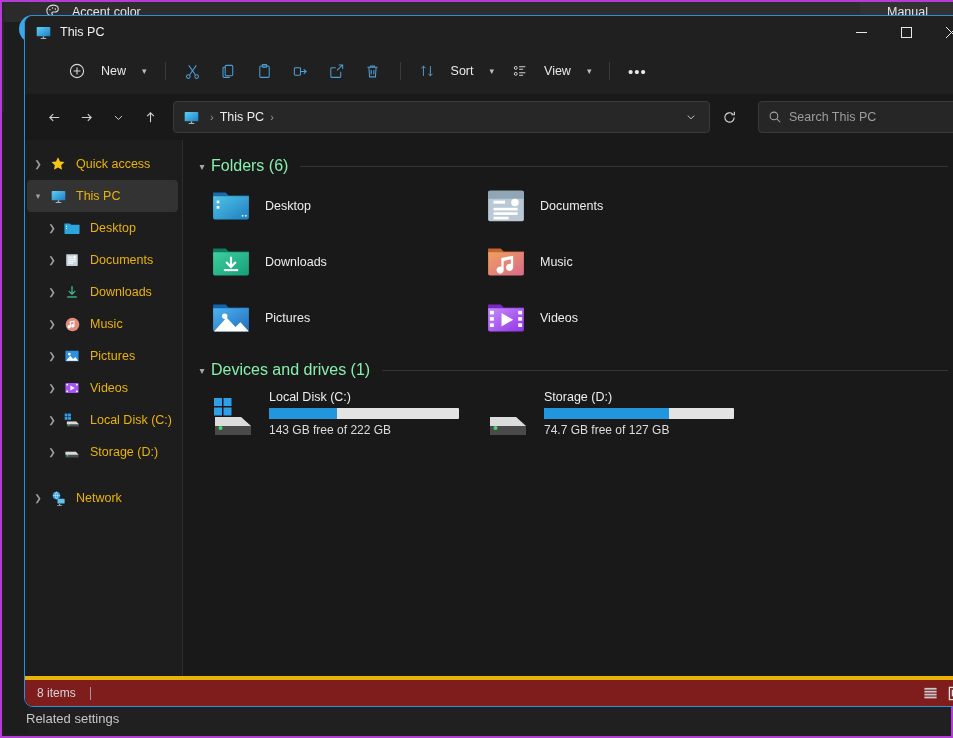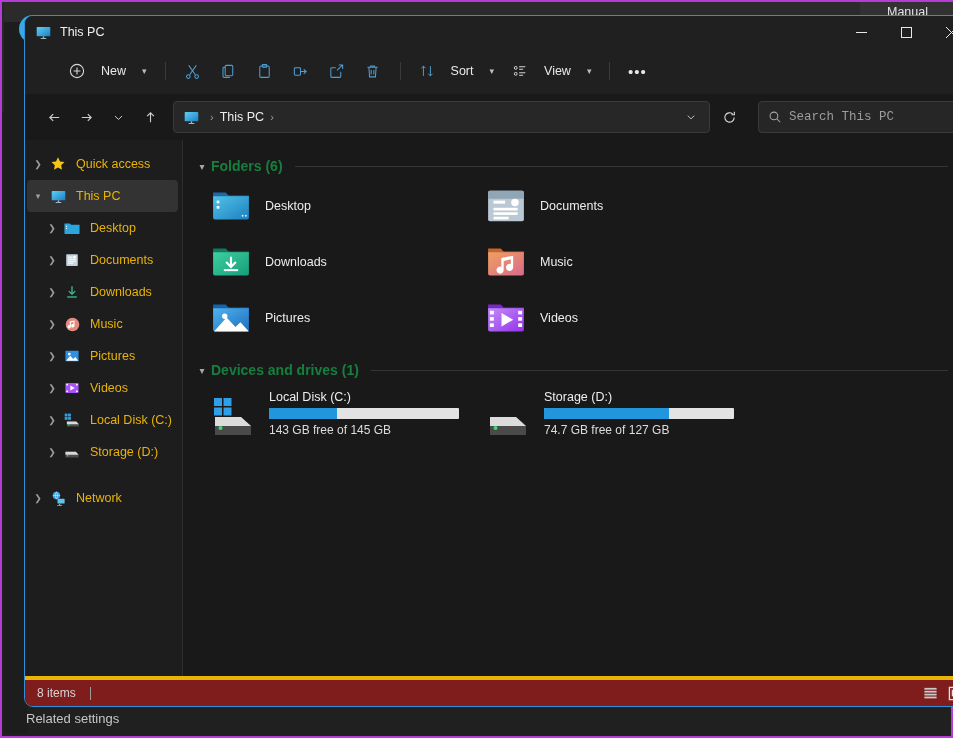--- a/index.html
+++ b/index.html
@@ -162,21 +162,21 @@
   #searchbox {
     width: 202px; height: 32px; margin-left: 12px;
     background: #262626;
     border: 1px solid #3a3a3a; border-radius: 4px;
     display: flex; align-items: center; gap: 7px;
     padding: 0 9px;
   }
   #search-input {
     background: transparent; border: none; outline: none;
     color: #e5e5e5; font-size: 12.5px; width: 100%;
-    font-family: Liberation Mono, monospace;
+    font-family: Liberation Sans, sans-serif;
   }
   #search-input::placeholder { color: #9d9d9d; }
 
   
   #body-split { flex: 1; display: flex; min-height: 0; }
 
   
   #sidebar {
     width: 158px; flex: 0 0 158px;
     background: #1d1d1d;
@@ -203,21 +203,21 @@
   .depth1 { padding-left: 14px; }
   .nav-gap { height: 14px; }
 
   
   #content { flex: 1; overflow: hidden; padding: 14px 0 0 10px; position: relative; }
   .group-header {
     display: flex; align-items: center;
     height: 24px; margin-bottom: 6px;
   }
   .gh-arrow { color: #a6a6a6; font-size: 10px; width: 18px; text-align: center; }
-  .gh-text { font-size: 14px; color: #15803d; white-space: nowrap; font-weight: bold; }
+  .gh-text { font-size: 16px; color: #86efac; white-space: nowrap; }
   .gh-rule { flex: 1; height: 1px; background: #353535; margin-left: 12px; margin-right: 26px; }
 
   #folder-grid {
     display: grid;
     grid-template-columns: 275px 275px;
     row-gap: 12px;
     padding-left: 12px;
   }
   .folder-item {
     display: flex; align-items: center; gap: 14px;
@@ -265,20 +265,31 @@
     margin-left: 3px;
   }
 </style>
 </head>
 <body>
 
 <div id="settings-bg">
   <div id="settings-topstrip"></div>
   <div id="bg-left-panel"></div>
 
+  <div class="bg-row" id="bg-accent-row">
+    <span id="bg-palette-icon">
+      <svg viewBox="0 0 20 20" width="18" height="17" fill="none" stroke="currentColor" stroke-width="1.3">
+        <path d="M10 2.5c-4.1 0-7.2 3-7.2 6.7 0 3.6 2.6 5.6 5 5.6 1 0 1.5-.5 1.5-1.2 0-.8-.8-1-.8-1.8 0-.7.6-1.2 1.5-1.2h1.6c2.6 0 4.6-1.6 4.6-3.9 0-2.6-2.6-4.2-6.2-4.2z"></path>
+        <circle cx="6.4" cy="8" r=".9" fill="currentColor" stroke="none"></circle>
+        <circle cx="9.4" cy="5.8" r=".9" fill="currentColor" stroke="none"></circle>
+        <circle cx="12.8" cy="7.2" r=".9" fill="currentColor" stroke="none"></circle>
+      </svg>
+    </span>
+    <span>Accent color</span>
+  </div>
 
   <div class="bg-row" id="bg-manual-row">
     <span>Manual</span>
   </div>
 
   <div class="bg-row" id="bg-color-row">
     <span>color</span>
   </div>
 
   <div id="bg-toggle-row">
@@ -782,21 +793,21 @@
               <path d="M4 20h26l10 9v9H4z" fill="#4a4a4a"></path>
               <path d="M4 20h26l10 9H4z" fill="#dcdcdc"></path>
               <circle cx="9.5" cy="31" r="2" fill="#3ddc6b"></circle>
             </svg>
           </span>
           <div class="drive-info">
             <span class="drive-name">Local Disk (C:)</span>
             <div class="drive-bar">
               <div class="drive-fill" id="fill-c" style="width: 36%; background: rgb(33, 150, 221);"></div>
             </div>
-            <span class="drive-sub">143 GB free of 145 GB</span>
+            <span class="drive-sub">143 GB free of 222 GB</span>
           </div>
         </div>
 
         <div class="drive-item">
           <span class="drive-icon">
             <svg viewBox="0 0 46 40" width="46" height="40">
               <path d="M4 20h26l10 9v9H4z" fill="#4a4a4a"></path>
               <path d="M4 20h26l10 9H4z" fill="#dcdcdc"></path>
               <circle cx="9.5" cy="31" r="2" fill="#3ddc6b"></circle>
             </svg>

